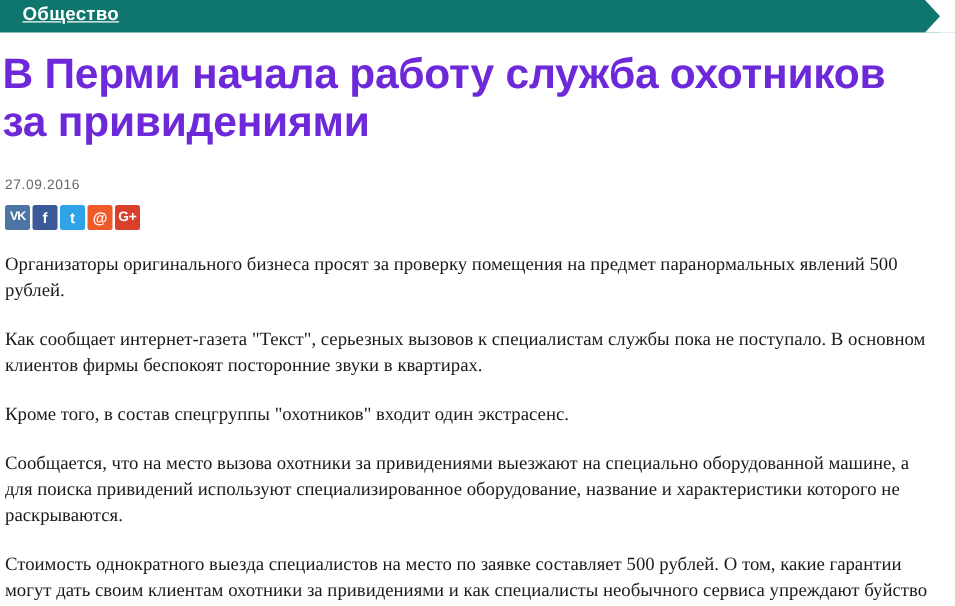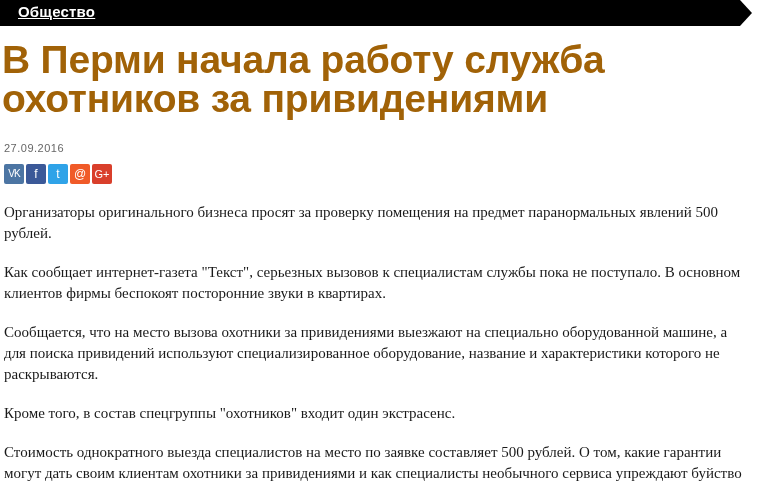--- a/index.html
+++ b/index.html
@@ -20,21 +20,21 @@
     height: 485px;
     box-sizing: border-box;
   }
 
   
   .category-bar {
     position: relative;
     margin: 0;
     padding: 0;
     height: 26px;
-    background: #000000;
+    background: #0f766e;
     width: 764px;
     box-sizing: border-box;
   }
   .category-bar .notch {
     position: absolute;
     right: 0;
     top: 0;
     width: 0;
     height: 0;
     border-top: 13px solid #ffffff;
@@ -50,24 +50,24 @@
     font-weight: bold;
     color: #ffffff;
     text-decoration: underline;
     letter-spacing: 0.2px;
   }
 
   
   .headline {
     margin: 14px 18px 0 2px;
     font-family: "Liberation Sans", sans-serif;
-    font-size: 39px;
+    font-size: 34px;
     line-height: 39px;
     font-weight: bold;
-    color: #a16207;
+    color: #6d28d9;
     letter-spacing: -0.2px;
   }
 
   
   .date {
     margin: 24px 0 0 4px;
     font-family: "Liberation Sans", sans-serif;
     font-size: 11px;
     color: #666666;
     letter-spacing: 0.5px;
@@ -82,21 +82,21 @@
   }
   .share-btn {
     width: 20px;
     height: 20px;
     border-radius: 2px;
     display: flex;
     align-items: center;
     justify-content: center;
     font-family: "Liberation Sans", sans-serif;
     font-size: 12px;
-    font-weight: normal;
+    font-weight: bold;
     color: #ffffff;
     cursor: pointer;
     line-height: 1;
     user-select: none;
   }
   .share-btn.vk { font-size: 10px; letter-spacing: -1px; }
   .share-btn.gp { font-size: 11px; }
 
   
   .lead {
@@ -133,17 +133,17 @@
     <span class="share-btn vk" style="background:#4c75a3">VK</span>
     <span class="share-btn" style="background:#3b5998">f</span>
     <span class="share-btn" style="background:#2fa3e8">t</span>
     <span class="share-btn" style="background:#f05a28">@</span>
     <span class="share-btn gp" style="background:#d93f2b">G+</span>
   </div>
 
   <p class="lead">Организаторы оригинального бизнеса просят за проверку помещения на предмет паранормальных явлений 500 рублей.</p>
 
   <p class="para">Как сообщает интернет-газета "Текст", серьезных вызовов к специалистам службы пока не поступало. В основном клиентов фирмы беспокоят посторонние звуки в квартирах.</p>
+  <p class="para">Кроме того, в состав спецгруппы "охотников" входит один экстрасенс.</p>
   <p class="para">Сообщается, что на место вызова охотники за привидениями выезжают на специально оборудованной машине, а для поиска привидений используют специализированное оборудование, название и характеристики которого не раскрываются.</p>
-  <p class="para">Кроме того, в состав спецгруппы "охотников" входит один экстрасенс.</p>
   <p class="para">Стоимость однократного выезда специалистов на место по заявке составляет 500 рублей. О том, какие гарантии могут дать своим клиентам охотники за привидениями и как специалисты необычного сервиса упреждают буйство потусторонних сил - не известно.</p>
 
 </div>
 
 </body></html>

